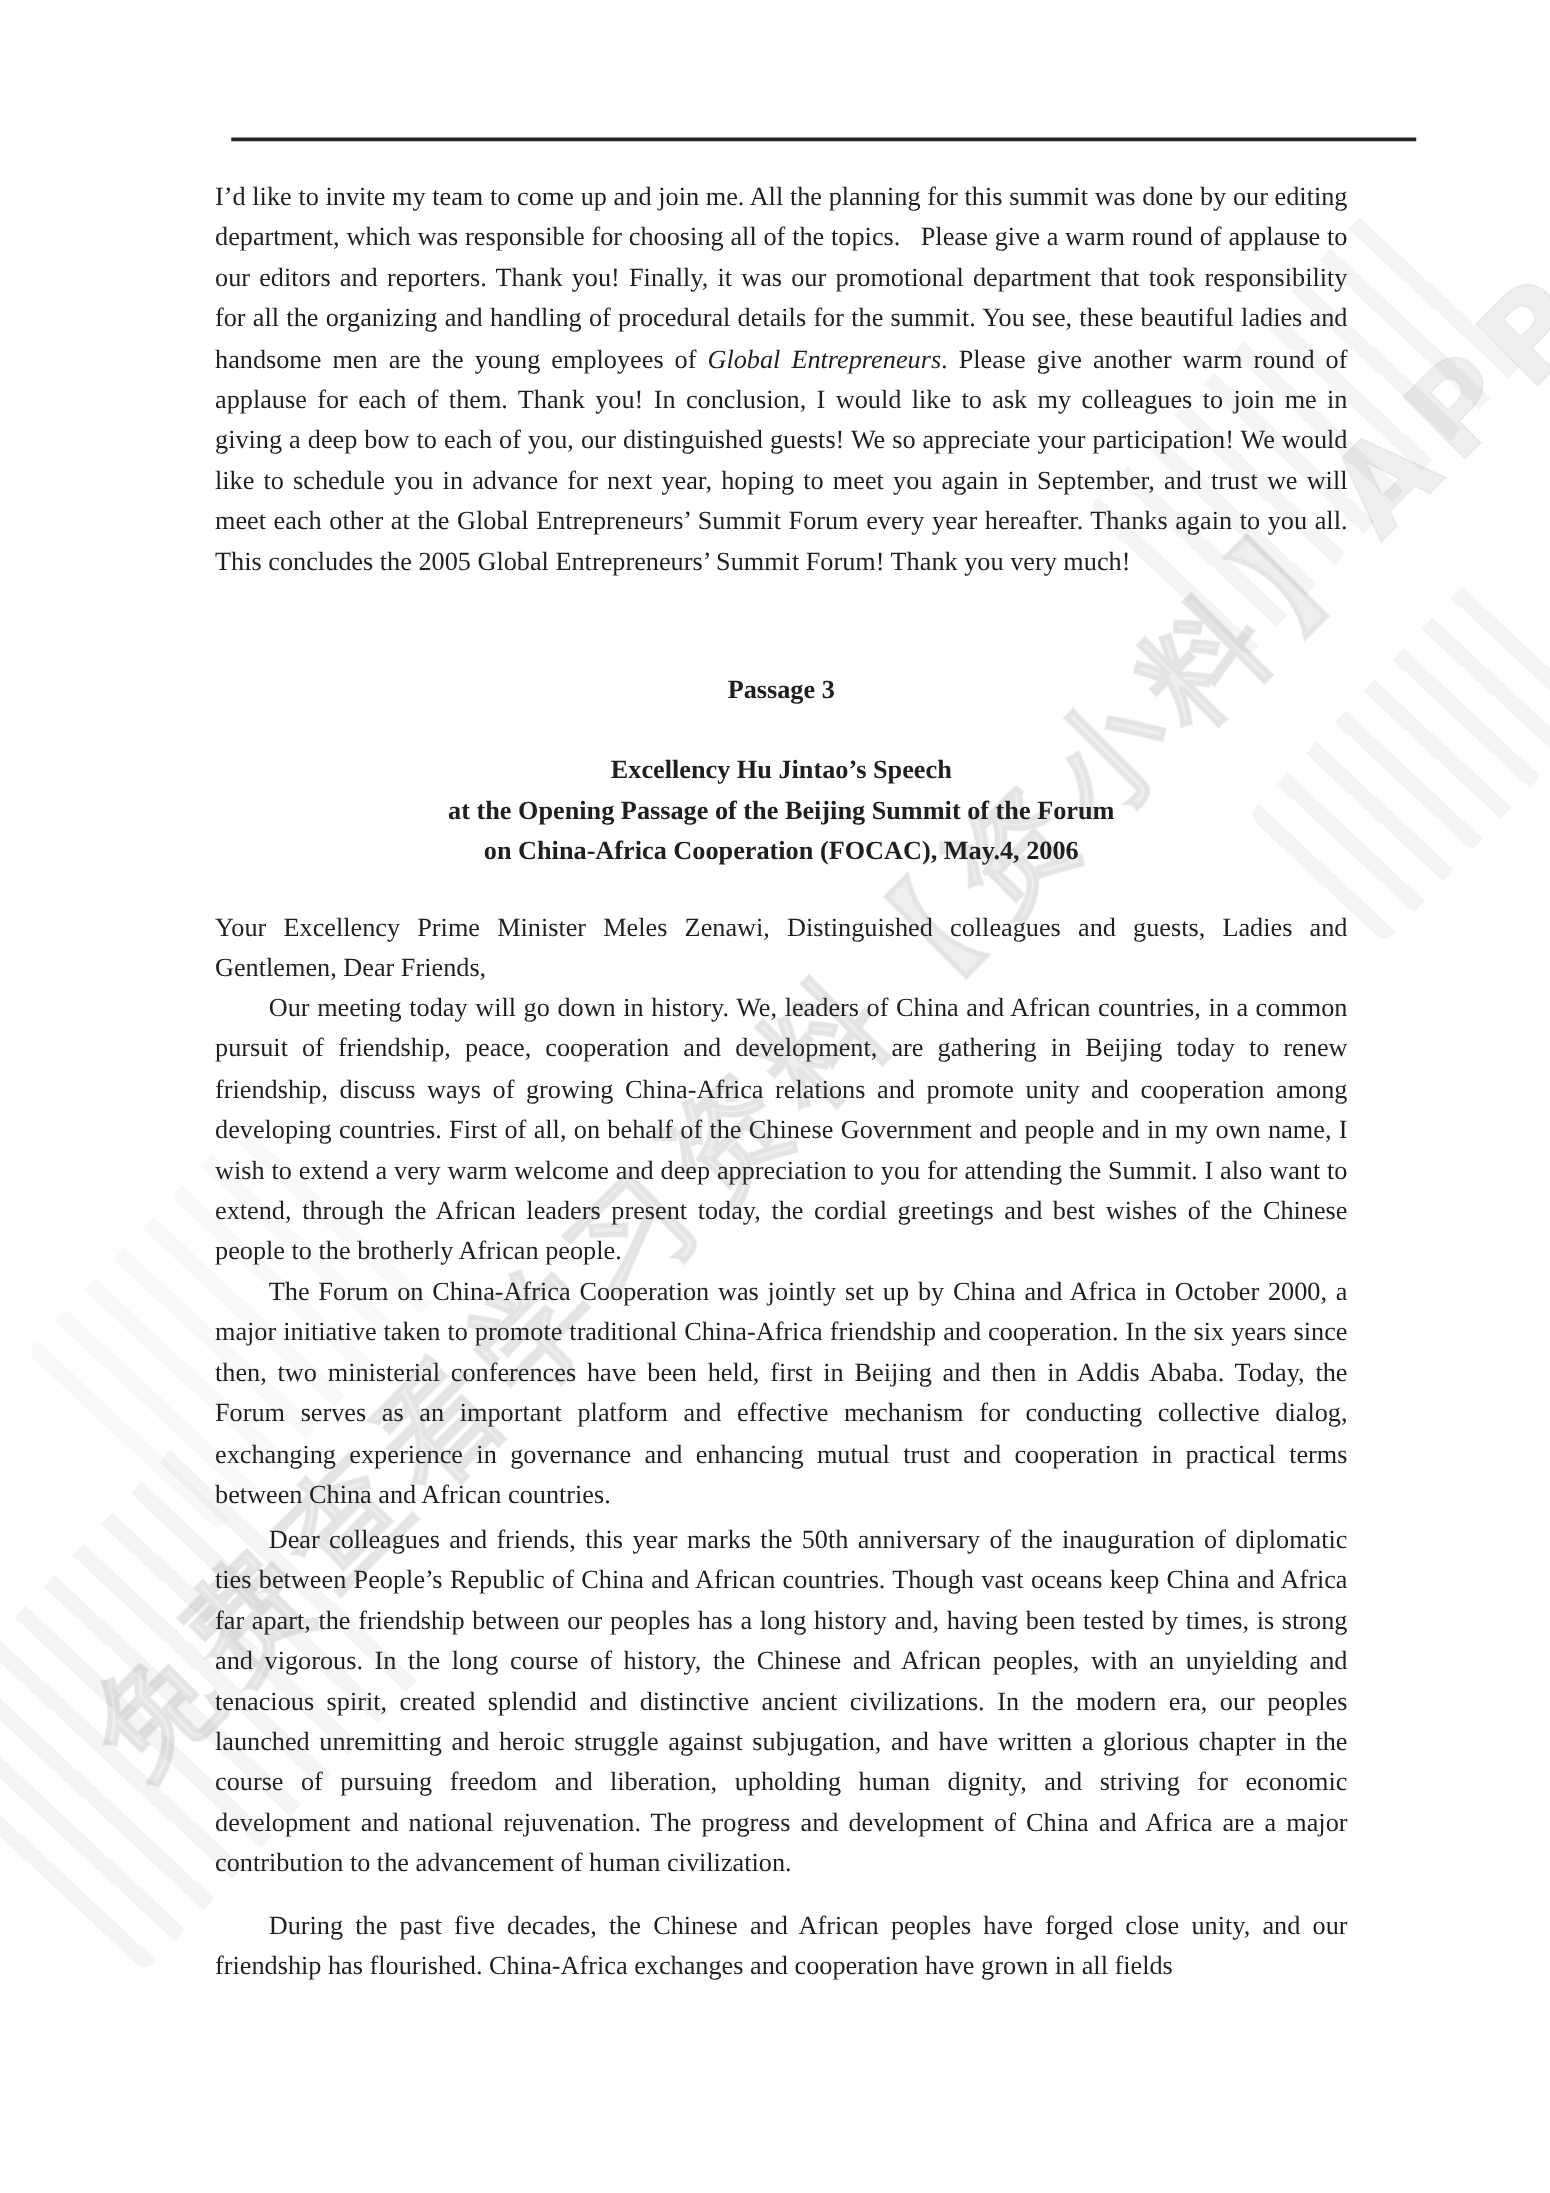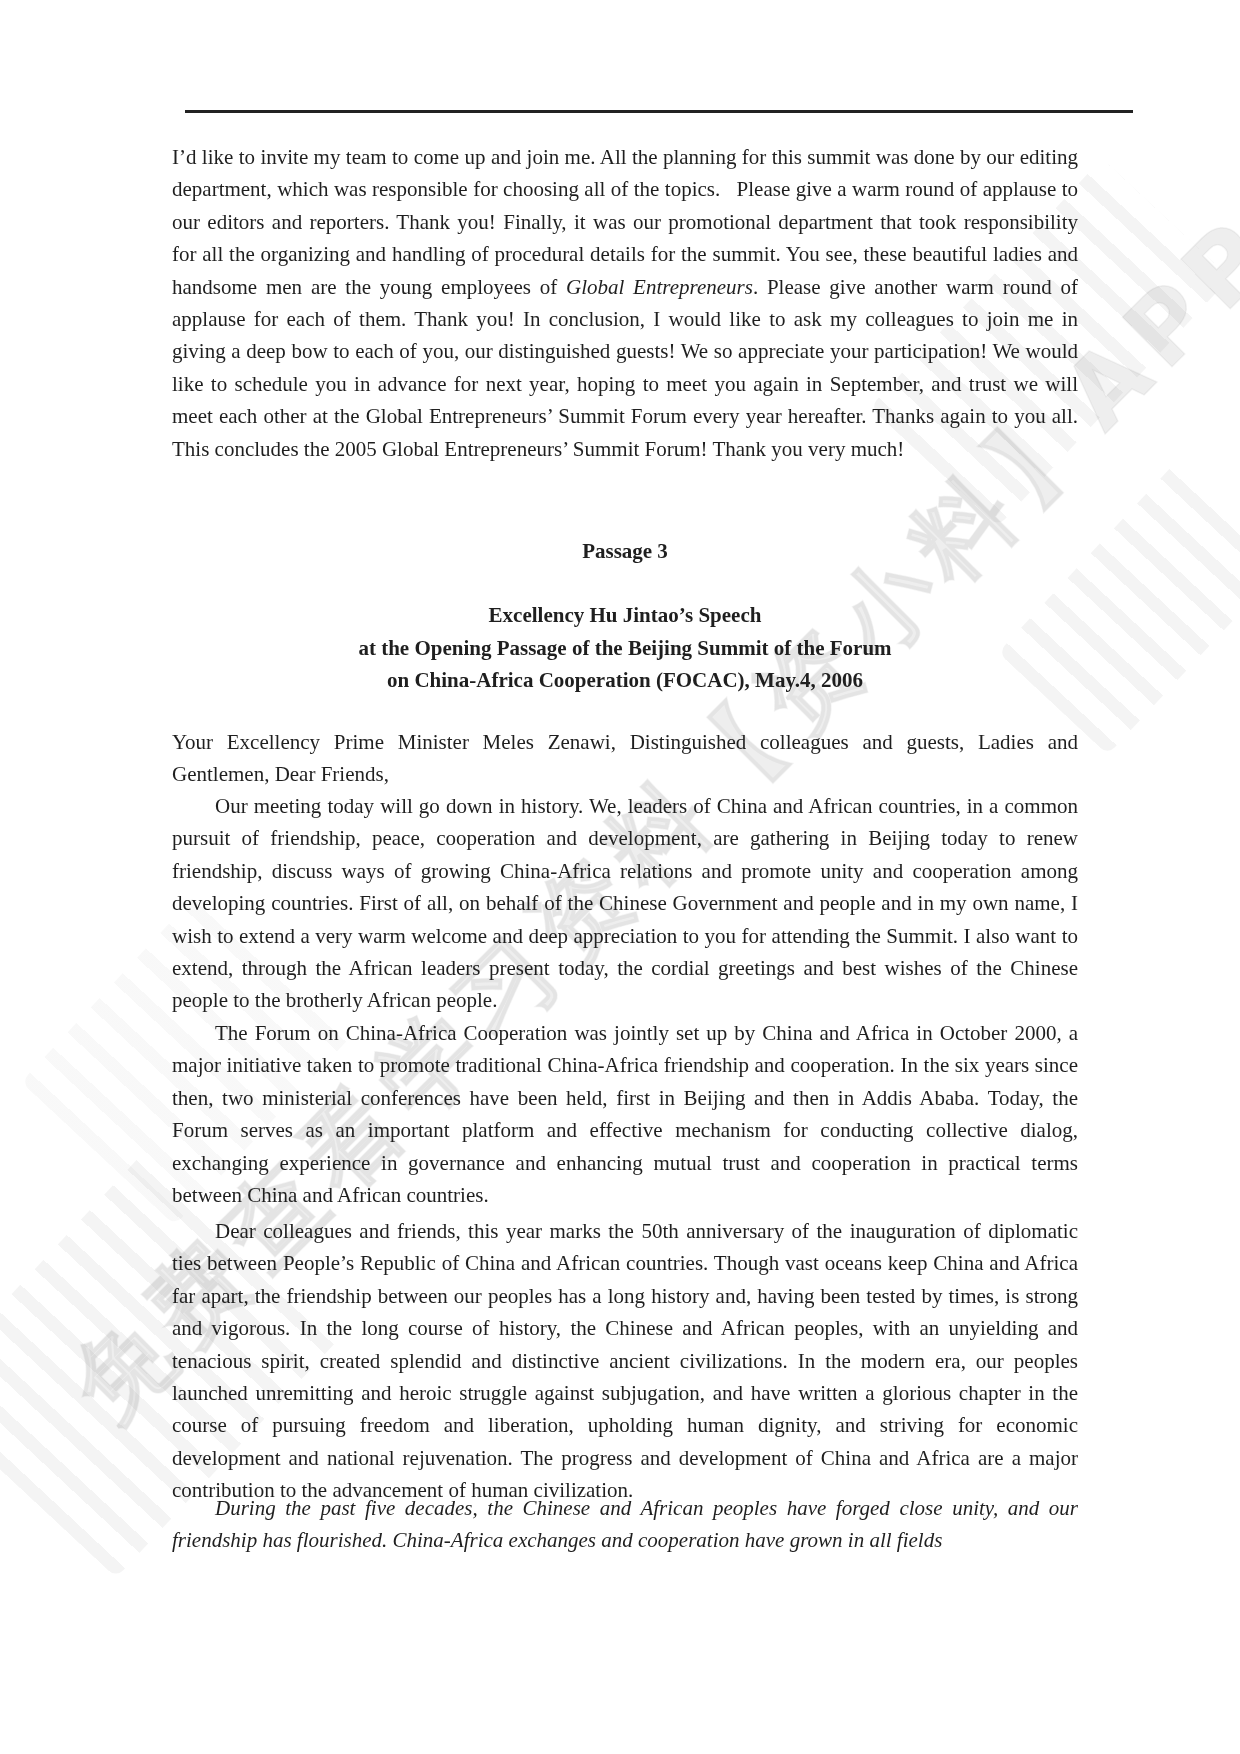--- a/index.html
+++ b/index.html
@@ -73,21 +73,21 @@
   .indent { text-indent: 43px; }
   .italic { font-style: italic; }
 
   #para1 { top: 141px; }
   #passage-label { top: 535px; font-weight: bold; text-align: center; }
   #title-block { top: 599px; font-weight: bold; text-align: center; line-height: 32.5px; }
   #salutation { top: 726px; }
   #para2 { top: 790px; }
   #para3 { top: 1017px; }
   #para4 { top: 1215px; }
-  #para5 { top: 1492px; font-style: italic; }
+  #para5 { top: 1524px; }
 </style>
 </head>
 <body>
 
 <div class="page">
 
   <div class="wm-layer">
     <div class="streak s1"></div>
     <div class="streak s2"></div>
     <div class="streak s3"></div>

